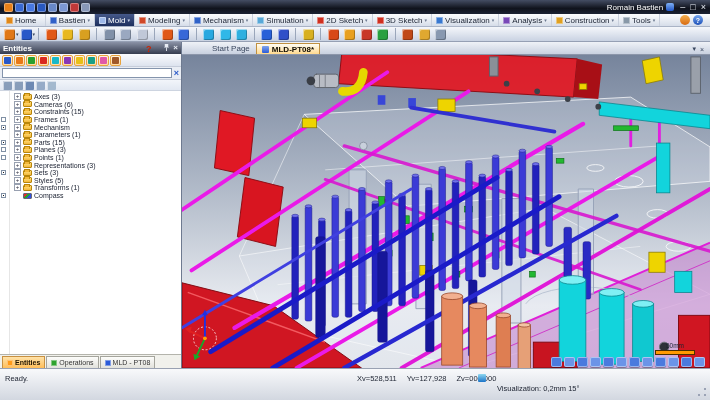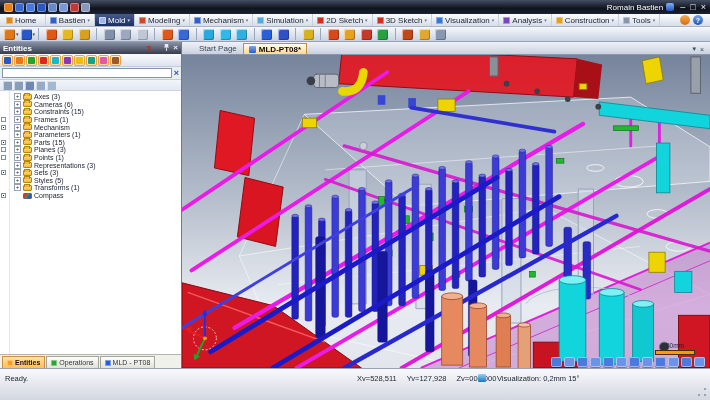--- a/index.html
+++ b/index.html
@@ -93,21 +93,21 @@
   .btab { display:flex; align-items:center; gap:2px; font-size:7px; height:12px; padding:0 4px;
           border:1px solid #a4a49c; border-bottom:none; color:#333;
           background:linear-gradient(#fcfcfa,#e2e2dc); white-space:nowrap; }
   .btab.active { background:linear-gradient(#ffe2a8,#ffbe5a); font-weight:bold; border-color:#c89040; color:#201400; }
   .bic { width:6px; height:6px; border-radius:1px; box-shadow:inset 0 0 0 1px rgba(255,255,255,.4); }
 
   
   .viewport { flex:1 1 auto; min-width:0; display:flex; flex-direction:column; }
   .doctabs { height:13px; flex:0 0 auto; background:linear-gradient(#eff2f7,#c9d1e0);
              border-bottom:1px solid #8c96aa; display:flex; align-items:flex-end; gap:1px;
-             padding:0 2px; font-size:8px; }
+             padding:0 15px; font-size:8px; }
   .dtab { height:11px; display:flex; align-items:center; gap:3px; padding:0 5px; color:#39465e; }
   .dtab.active { background:linear-gradient(#fffdf4,#ffd98e); border:1px solid #c09040; border-bottom:none;
                  font-weight:bold; color:#100c00; }
   .dic { width:7px; height:7px; border-radius:1px; background:linear-gradient(#7fa4ec,#2b5bd8); }
   .dt-controls { margin-left:auto; display:flex; align-items:center; gap:4px; color:#39465e;
                  font-size:7px; padding-right:2px; }
 
   .scene { flex:1 1 auto; min-height:0; position:relative; background:#8794a8; }
   .scene svg { position:absolute; inset:0; width:100%; height:100%; display:block; }
   .scalebox { position:absolute; right:15px; bottom:13px; text-align:center; font-size:6.5px;
@@ -117,21 +117,21 @@
   .vbtn { width:11px; height:10px; border-radius:2px; background:linear-gradient(#8fb4f0,#3a6cd4);
           box-shadow: inset 0 0 0 1px rgba(255,255,255,.45), 0 1px 1px rgba(0,0,20,.4); }
 
   
   .statusbar { height:32px; flex:0 0 auto; background:linear-gradient(#f8f9fb,#d2d7e0);
                border-top:1px solid #99a1b2; position:relative; font-size:7.5px; color:#1c2230; }
   .st-ready { position:absolute; left:5px; top:5px; }
   .st-coords { position:absolute; left:357px; top:5px; display:flex; gap:10px; }
   .st-visicon { position:absolute; left:478px; top:5px; width:8px; height:8px; border-radius:1px;
                 background:linear-gradient(#8fd8f0,#1c74c8); }
-  .st-vis { position:absolute; left:497px; top:5px; }
+  .st-vis { position:absolute; left:497px; top:15px; }
   .grip { position:absolute; right:2px; bottom:2px; width:12px; height:12px;
           background:
            radial-gradient(circle at 9px 3px,#9aa2b4 1px,transparent 1.2px),
            radial-gradient(circle at 9px 9px,#9aa2b4 1px,transparent 1.2px),
            radial-gradient(circle at 3px 9px,#9aa2b4 1px,transparent 1.2px); }
 </style>
 </head>
 <body>
 
 <div class="app">

